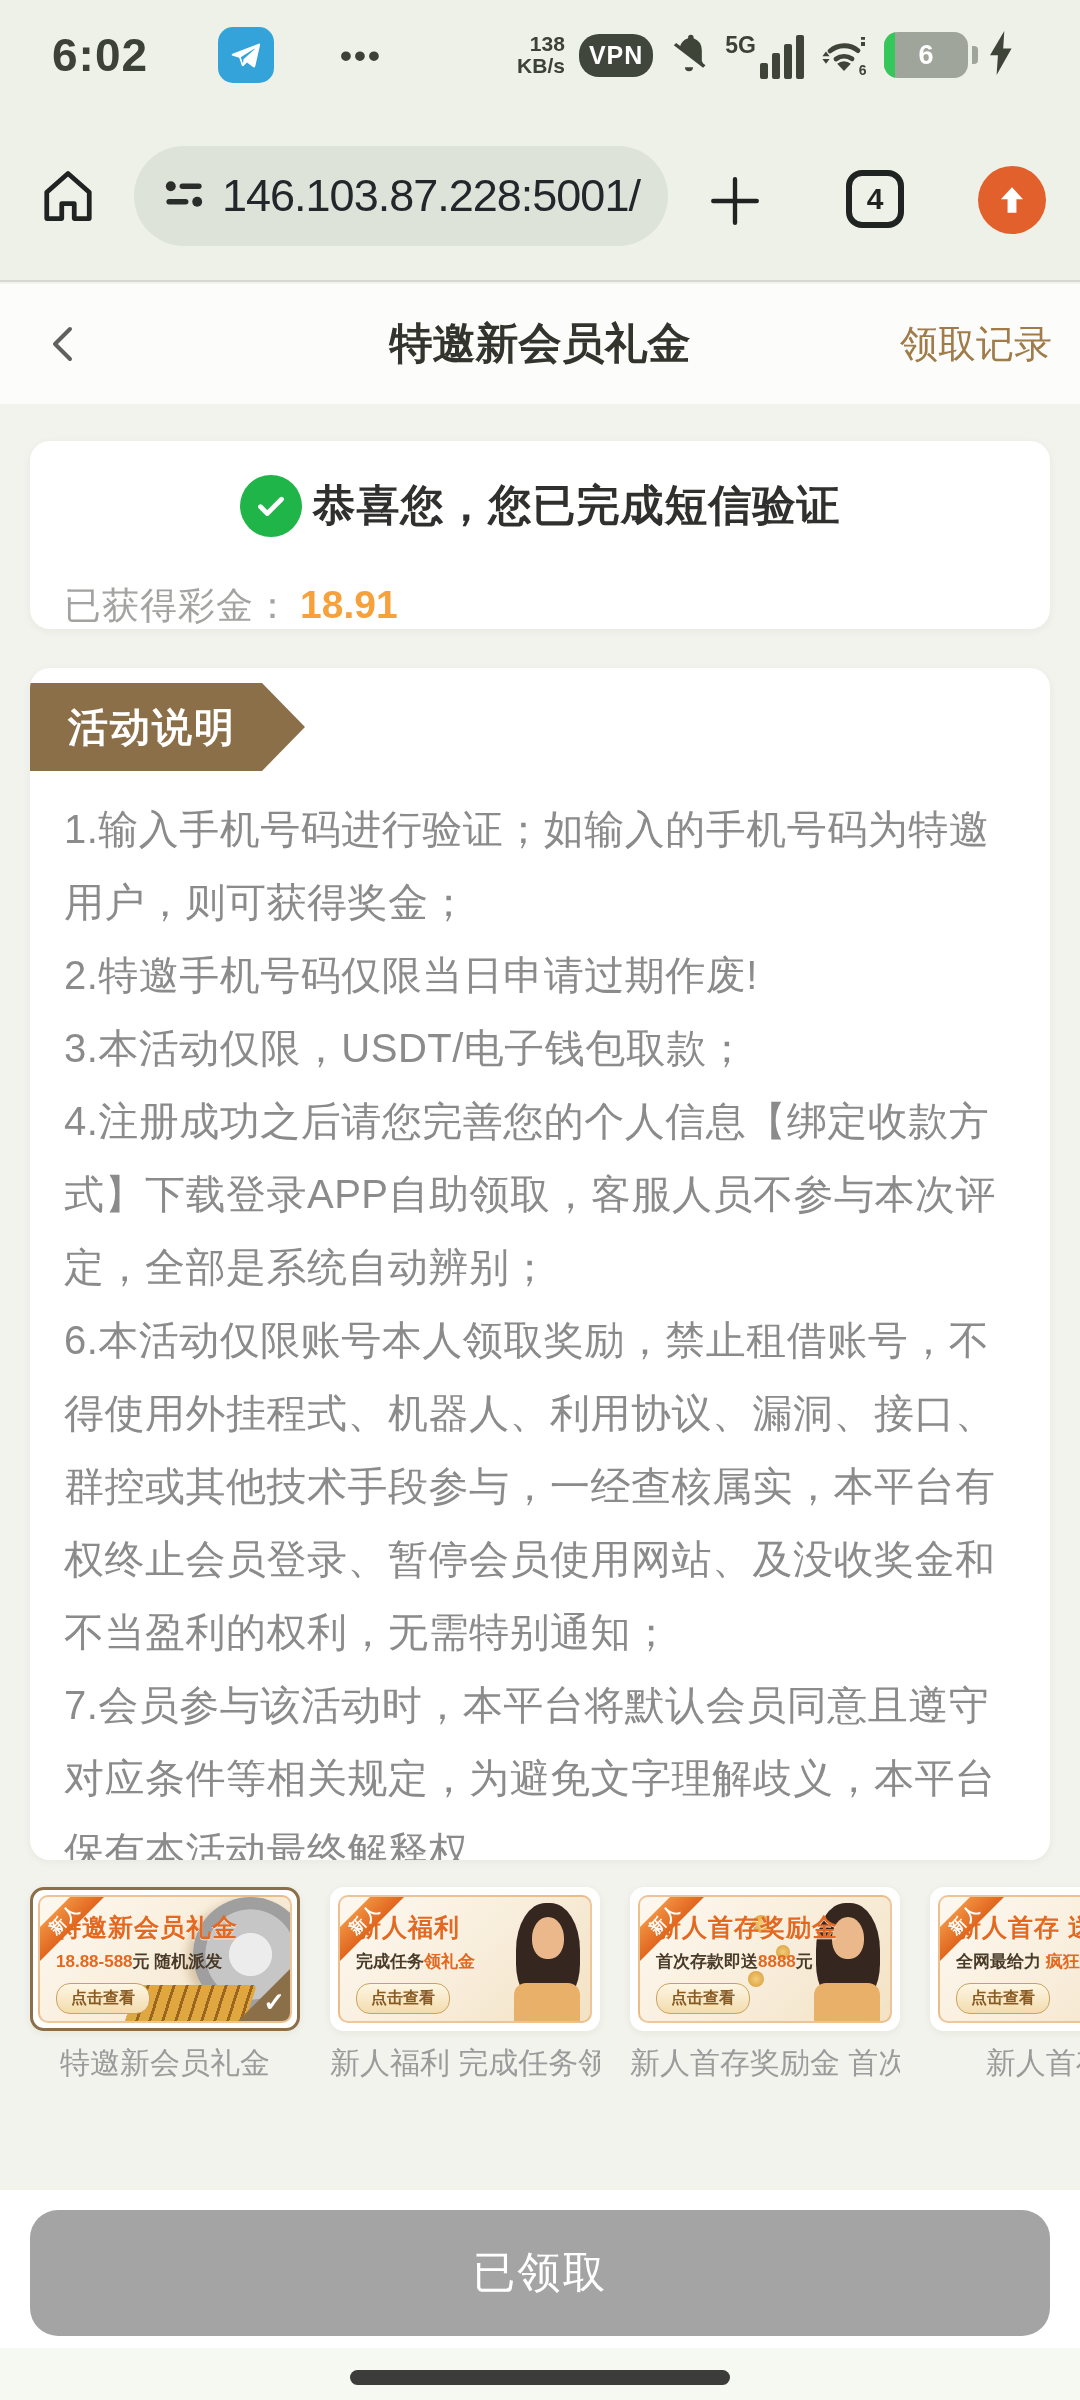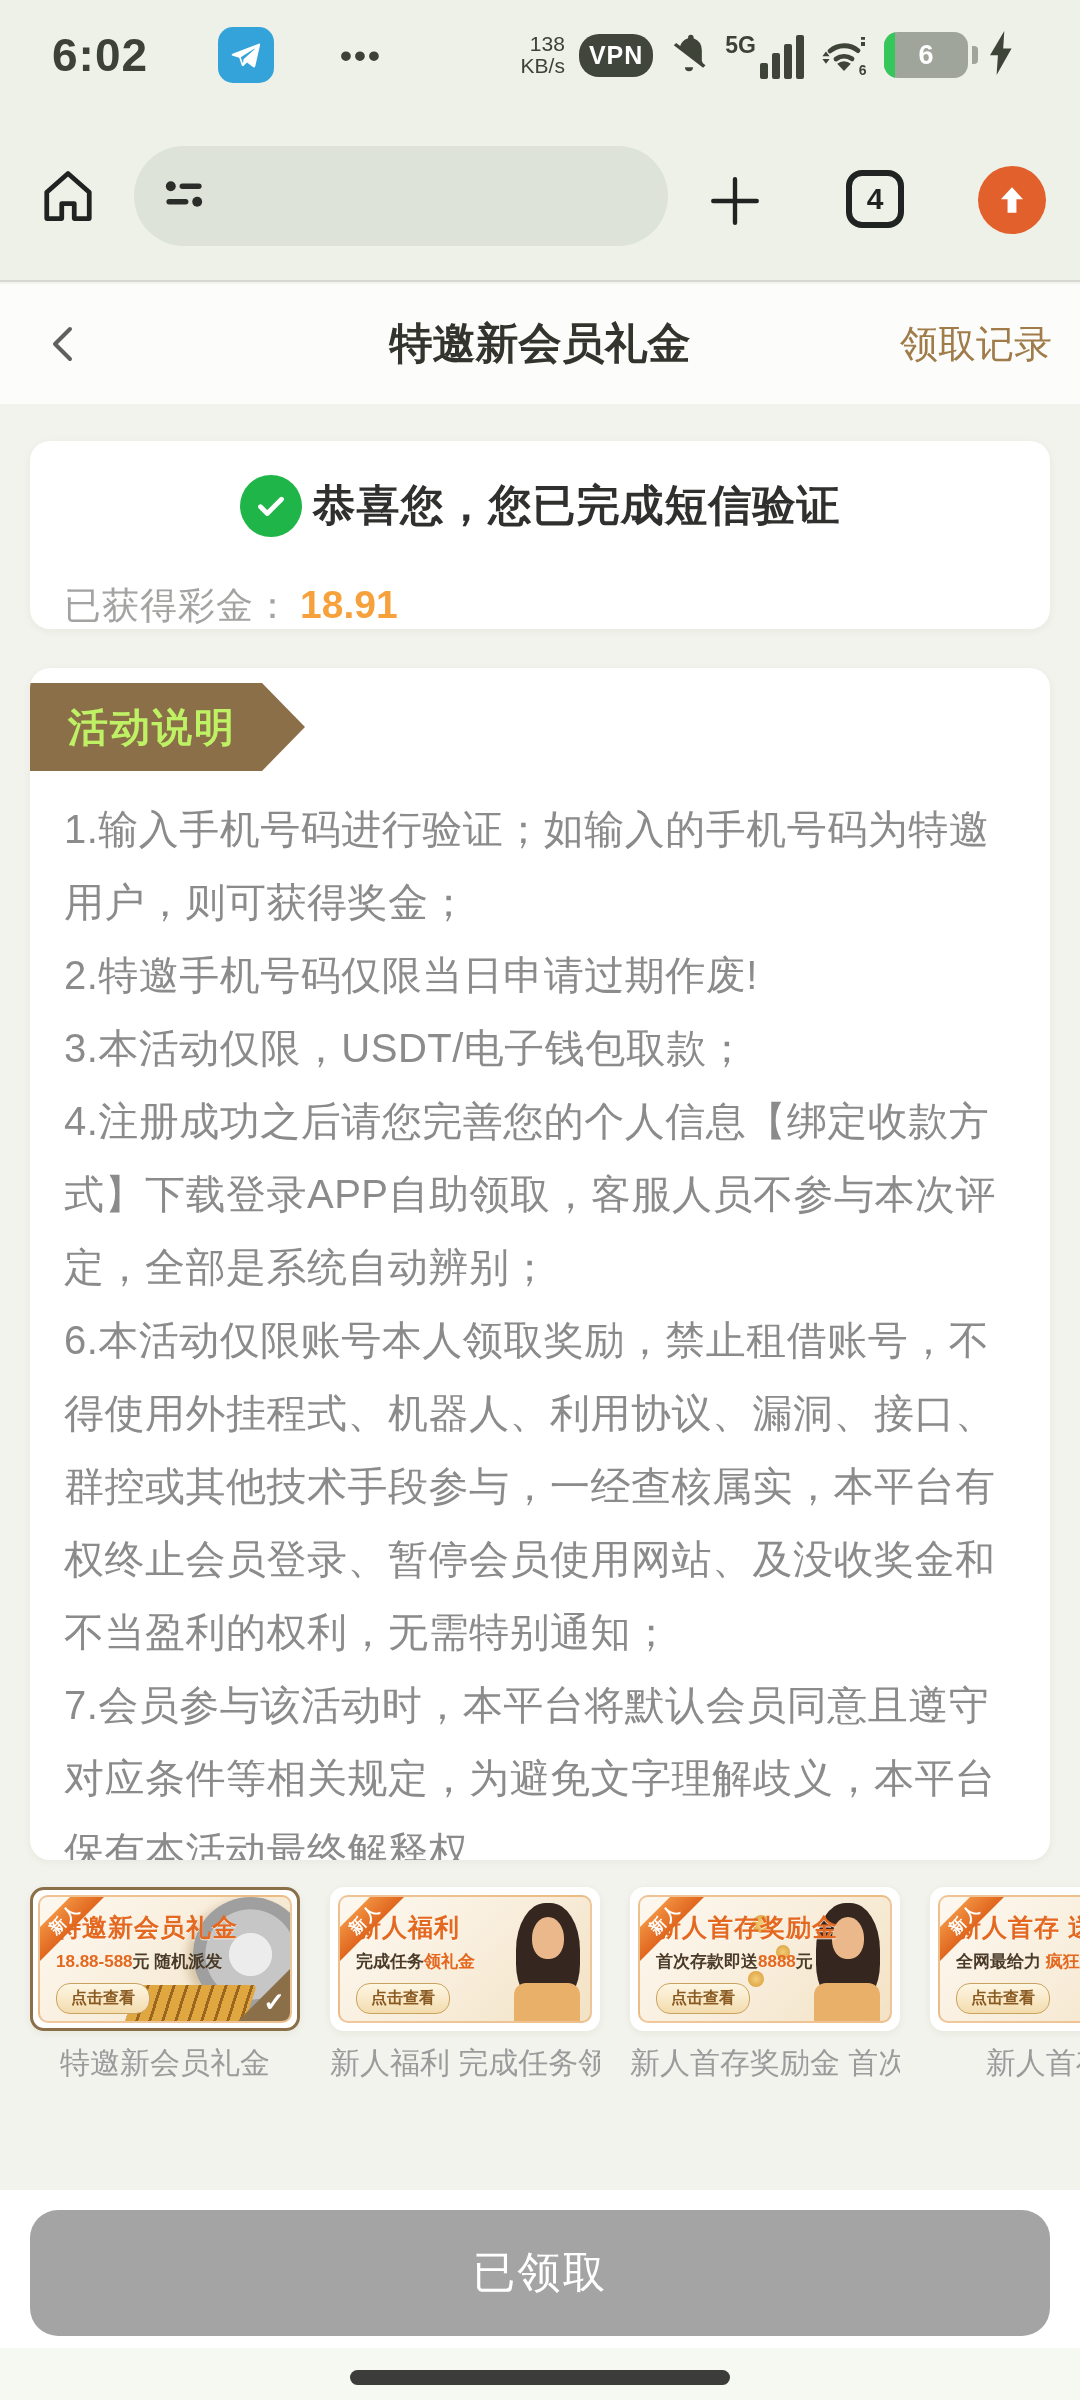--- a/index.html
+++ b/index.html
@@ -16,21 +16,21 @@
     background:#edf1e7; display:flex; align-items:center;
     padding:0 64px 0 52px; color:#3d4238;gap:48px;
   }
   .sb-time { font-size:46px; font-weight:600; letter-spacing:1px; }
   .sb-tg {
     width:56px; height:56px; border-radius:15px; background:#33a3d9;
     margin-left:22px; display:flex; align-items:center; justify-content:center;
   }
   .sb-more { font-size:34px; font-weight:700; margin-left:18px; letter-spacing:2px; color:#3d4238; }
   .sb-right { margin-left:auto; display:flex; align-items:center; gap:14px; }
-  .sb-speed { font-size:21px; font-weight:400; line-height:22px; text-align:right; }
+  .sb-speed { font-size:21px; font-weight:700; line-height:22px; text-align:right; }
   .sb-vpn {
     background:#41463c; color:#fff; font-size:25px; font-weight:800;
     border-radius:20px; padding:7px 10px; letter-spacing:1px;
   }
   .sb-5g-wrap { display:flex; align-items:flex-end; gap:4px; }
   .sb-5g { font-size:23px; font-weight:700; margin-bottom:20px; }
   .bars { display:flex; align-items:flex-end; gap:4px; height:44px; }
   .bars i { display:block; width:8px; background:#3f4438; border-radius:2px; }
   .bat { position:relative; width:84px; height:46px; border-radius:14px; background:#a0a59b; overflow:hidden;
          display:flex; align-items:center; justify-content:center; }
@@ -80,21 +80,21 @@
     display:flex; align-items:center; justify-content:center;
   }
   .result-msg { font-size:43px; font-weight:600; color:#30302e; letter-spacing:1px; }
   .bonus-row { margin-top:44px; display:flex; align-items:baseline; }
   .bonus-label { font-size:37px; color:#a3a3a1; letter-spacing:1px; }
   .bonus-value { font-size:39px; font-weight:700; color:#f6a13c; margin-left:8px; }
   
   .rules-card { margin-top:39px; height:1192px; position:relative; padding:125px 34px 0; overflow:hidden; }
   .ribbon {
     position:absolute; left:-12px; top:15px; height:88px;
-    background:#8a6f49; color:#bef264; border-radius:10px 0 0 10px;
+    background:#8a6f49; color:#ffffff; border-radius:10px 0 0 10px;
     font-size:40px; font-weight:700; line-height:88px;
     padding:0 26px 0 50px; letter-spacing:2px;
   }
   .ribbon::after {
     content:""; position:absolute; right:-43px; top:0;
     border-top:44px solid transparent; border-bottom:44px solid transparent;
     border-left:43px solid #8a6f49;
   }
   .ribbon::before {
     content:""; position:absolute; left:0; bottom:-12px; width:16px; height:22px;
@@ -218,20 +218,21 @@
   </span>
   <div class="urlpill">
     <span>
       <svg width="44" height="34" viewBox="0 0 40 30">
         <circle cx="8" cy="8" r="4.5" fill="#2a2d2a"></circle>
         <rect x="16" y="5.5" width="20" height="5" rx="2.5" fill="#2a2d2a"></rect>
         <rect x="4" y="19.5" width="20" height="5" rx="2.5" fill="#2a2d2a"></rect>
         <circle cx="32" cy="22" r="4.5" fill="#2a2d2a"></circle>
       </svg>
     </span>
+    <span class="url-text">146.103.87.228:5001/</span>
   </div>
   <span class="tb-plus">
     <svg width="58" height="58" viewBox="0 0 24 24">
         <path stroke="#1f2321" stroke-width="1.8" stroke-linecap="round" d="M12 3v18M3 12h18"></path>
       </svg>
   </span>
   <div class="tb-tabs">
     <span>4</span>
   </div>
   <div class="tb-update">

